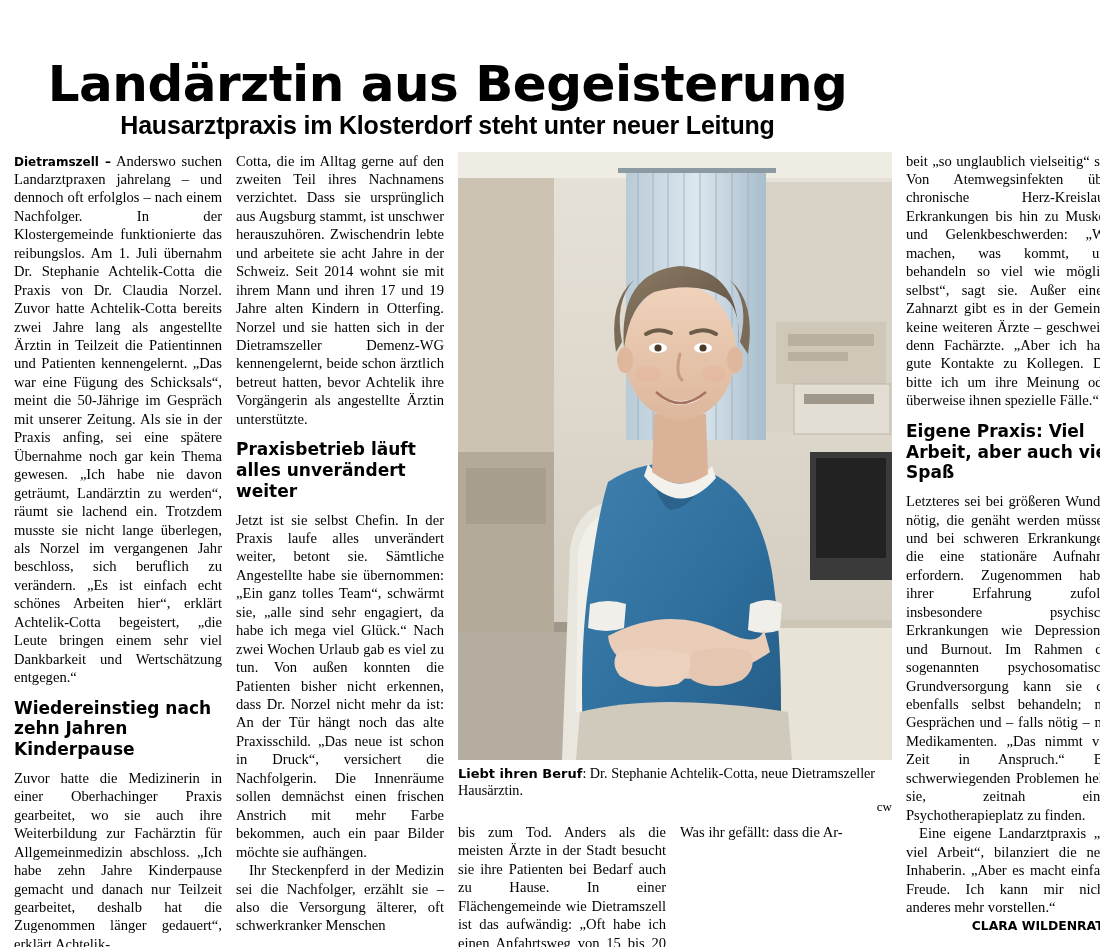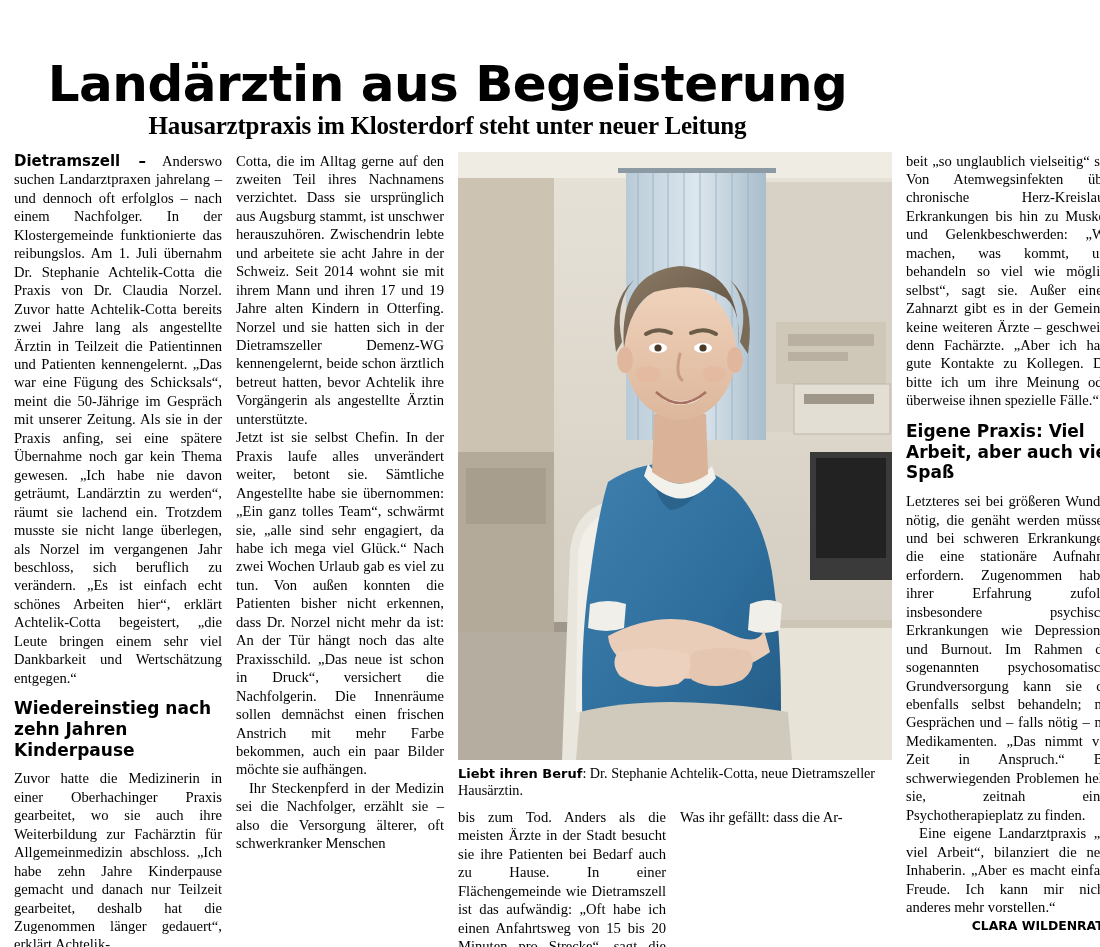--- a/index.html
+++ b/index.html
@@ -28,21 +28,21 @@
     text-align: center;
     font-family: "DejaVu Sans", sans-serif;
     font-weight: bold;
     font-size: 50px;
     line-height: 1.04;
     letter-spacing: -0.5px;
     margin: 4px 0 2px 0;
   }
   .subheadline {
     text-align: center;
-    font-family: Liberation Serif, serif;
+    font-family: Liberation Sans, sans-serif;
     font-weight: bold;
     font-size: 25px;
     line-height: 1.1;
     letter-spacing: -0.2px;
     margin: 0 0 12px 0;
   }
 
   
   .columns {
     display: flex;
@@ -65,21 +65,21 @@
     text-align: justify;
     text-justify: inter-word;
     hyphens: auto;
   }
   p + p { text-indent: 13px; }
   p.noindent { text-indent: 0; }
 
   .lead-in {
     font-family: "DejaVu Sans", sans-serif;
     font-weight: bold;
-    font-size: 15px;
+    font-size: 12px;
   }
 
   .crosshead {
     font-family: "DejaVu Sans", sans-serif;
     font-weight: bold;
     font-size: 17px;
     line-height: 1.22;
     margin: 11px 0 9px 0;
     text-align: left;
   }
@@ -136,20 +136,21 @@
   <div class="columns">
 
     <div class="col">
       <p class="noindent"><span class="lead-in">Dietramszell –</span><span> Anderswo suchen Landarztpraxen jahrelang – und dennoch oft erfolglos – nach einem Nachfolger. In der Klostergemeinde funktionierte das reibungslos. Am 1. Juli übernahm Dr. Stephanie Achtelik-Cotta die Praxis von Dr. Claudia Norzel. Zuvor hatte Achtelik-Cotta bereits zwei Jahre lang als angestellte Ärztin in Teilzeit die Patientinnen und Patienten kennengelernt. „Das war eine Fügung des Schicksals“, meint die 50-Jährige im Gespräch mit unserer Zeitung. Als sie in der Praxis anfing, sei eine spätere Übernahme noch gar kein Thema gewesen. „Ich habe nie davon geträumt, Landärztin zu werden“, räumt sie lachend ein. Trotzdem musste sie nicht lange überlegen, als Norzel im vergangenen Jahr beschloss, sich beruflich zu verändern. „Es ist einfach echt schönes Arbeiten hier“, erklärt Achtelik-Cotta begeistert, „die Leute bringen einem sehr viel Dankbarkeit und Wertschätzung entgegen.“</span></p>
       <div class="crosshead">Wiedereinstieg nach zehn Jahren Kinderpause</div>
       <p class="noindent">Zuvor hatte die Medizinerin in einer Oberhachinger Praxis gearbeitet, wo sie auch ihre Weiterbildung zur Fachärztin für Allgemeinmedizin abschloss. „Ich habe zehn Jahre Kinderpause gemacht und danach nur Teilzeit gearbeitet, deshalb hat die Zugenommen länger gedauert“, erklärt Achtelik-</p>
     </div>
 
     <div class="col">
       <p class="noindent">Cotta, die im Alltag gerne auf den zweiten Teil ihres Nachnamens verzichtet. Dass sie ursprünglich aus Augsburg stammt, ist unschwer herauszuhören. Zwischendrin lebte und arbeitete sie acht Jahre in der Schweiz. Seit 2014 wohnt sie mit ihrem Mann und ihren 17 und 19 Jahre alten Kindern in Otterfing. Norzel und sie hatten sich in der Dietramszeller Demenz-WG kennengelernt, beide schon ärztlich betreut hatten, bevor Achtelik ihre Vorgängerin als angestellte Ärztin unterstützte.</p>
+      <div class="crosshead">Praxisbetrieb läuft alles unverändert weiter</div>
       <p class="noindent">Jetzt ist sie selbst Chefin. In der Praxis laufe alles unverändert weiter, betont sie. Sämtliche Angestellte habe sie übernommen: „Ein ganz tolles Team“, schwärmt sie, „alle sind sehr engagiert, da habe ich mega viel Glück.“ Nach zwei Wochen Urlaub gab es viel zu tun. Von außen konnten die Patienten bisher nicht erkennen, dass Dr. Norzel nicht mehr da ist: An der Tür hängt noch das alte Praxisschild. „Das neue ist schon in Druck“, versichert die Nachfolgerin. Die Innenräume sollen demnächst einen frischen Anstrich mit mehr Farbe bekommen, auch ein paar Bilder möchte sie aufhängen.</p>
       <p>Ihr Steckenpferd in der Medizin sei die Nachfolger, erzählt sie – also die Versorgung älterer, oft schwerkranker Menschen</p>
     </div>
 
     <div class="col wide photo-block">
       <div class="photo">
         <svg width="434" height="608" viewBox="0 0 434 608" xmlns="http://www.w3.org/2000/svg">
           <defs>
             <linearGradient id="wallg" x1="0" y1="0" x2="0" y2="1">
               <stop offset="0%" stop-color="#e7e2d8"></stop>
@@ -257,20 +258,21 @@
 
           <path d="M140 470 Q190 440 242 466 Q296 492 312 468 Q318 500 300 520 Q236 556 176 524 Q142 506 140 470 Z" fill="url(#shirtg)" opacity="0.0"></path>
           <path d="M150 484 Q210 452 268 480 Q300 496 306 478 L312 500 Q256 540 186 520 Q152 508 150 484 Z" fill="#e9cdb8"></path>
           <path d="M236 500 Q268 492 292 500 Q300 516 284 528 Q256 540 234 528 Q226 512 236 500 Z" fill="#e5c6b0"></path>
           <path d="M160 500 Q196 492 230 502 Q238 520 220 532 Q186 540 162 524 Q152 512 160 500 Z" fill="#ecd2be"></path>
 
           <path d="M122 560 Q200 540 330 560 L334 608 L118 608 Z" fill="#cfcabb"></path>
         </svg>
       </div>
       <div class="caption"><b>Liebt ihren Beruf</b><span>: Dr. Stephanie Achtelik-Cotta, neue Dietramszeller Hausärztin.</span></div>
+      <div class="credit">cw</div>
 
       <div class="photo-lower">
         <div class="col">
           <p class="noindent">bis zum Tod. Anders als die meisten Ärzte in der Stadt besucht sie ihre Patienten bei Bedarf auch zu Hause. In einer Flächengemeinde wie Dietramszell ist das aufwändig: „Oft habe ich einen Anfahrtsweg von 15 bis 20 Minuten pro Strecke“, sagt die Landärztin. Im Schnitt</p>
         </div>
         <div class="col">
           <p>Was ihr gefällt: dass die Ar-</p>
         </div>
       </div>
     </div>

